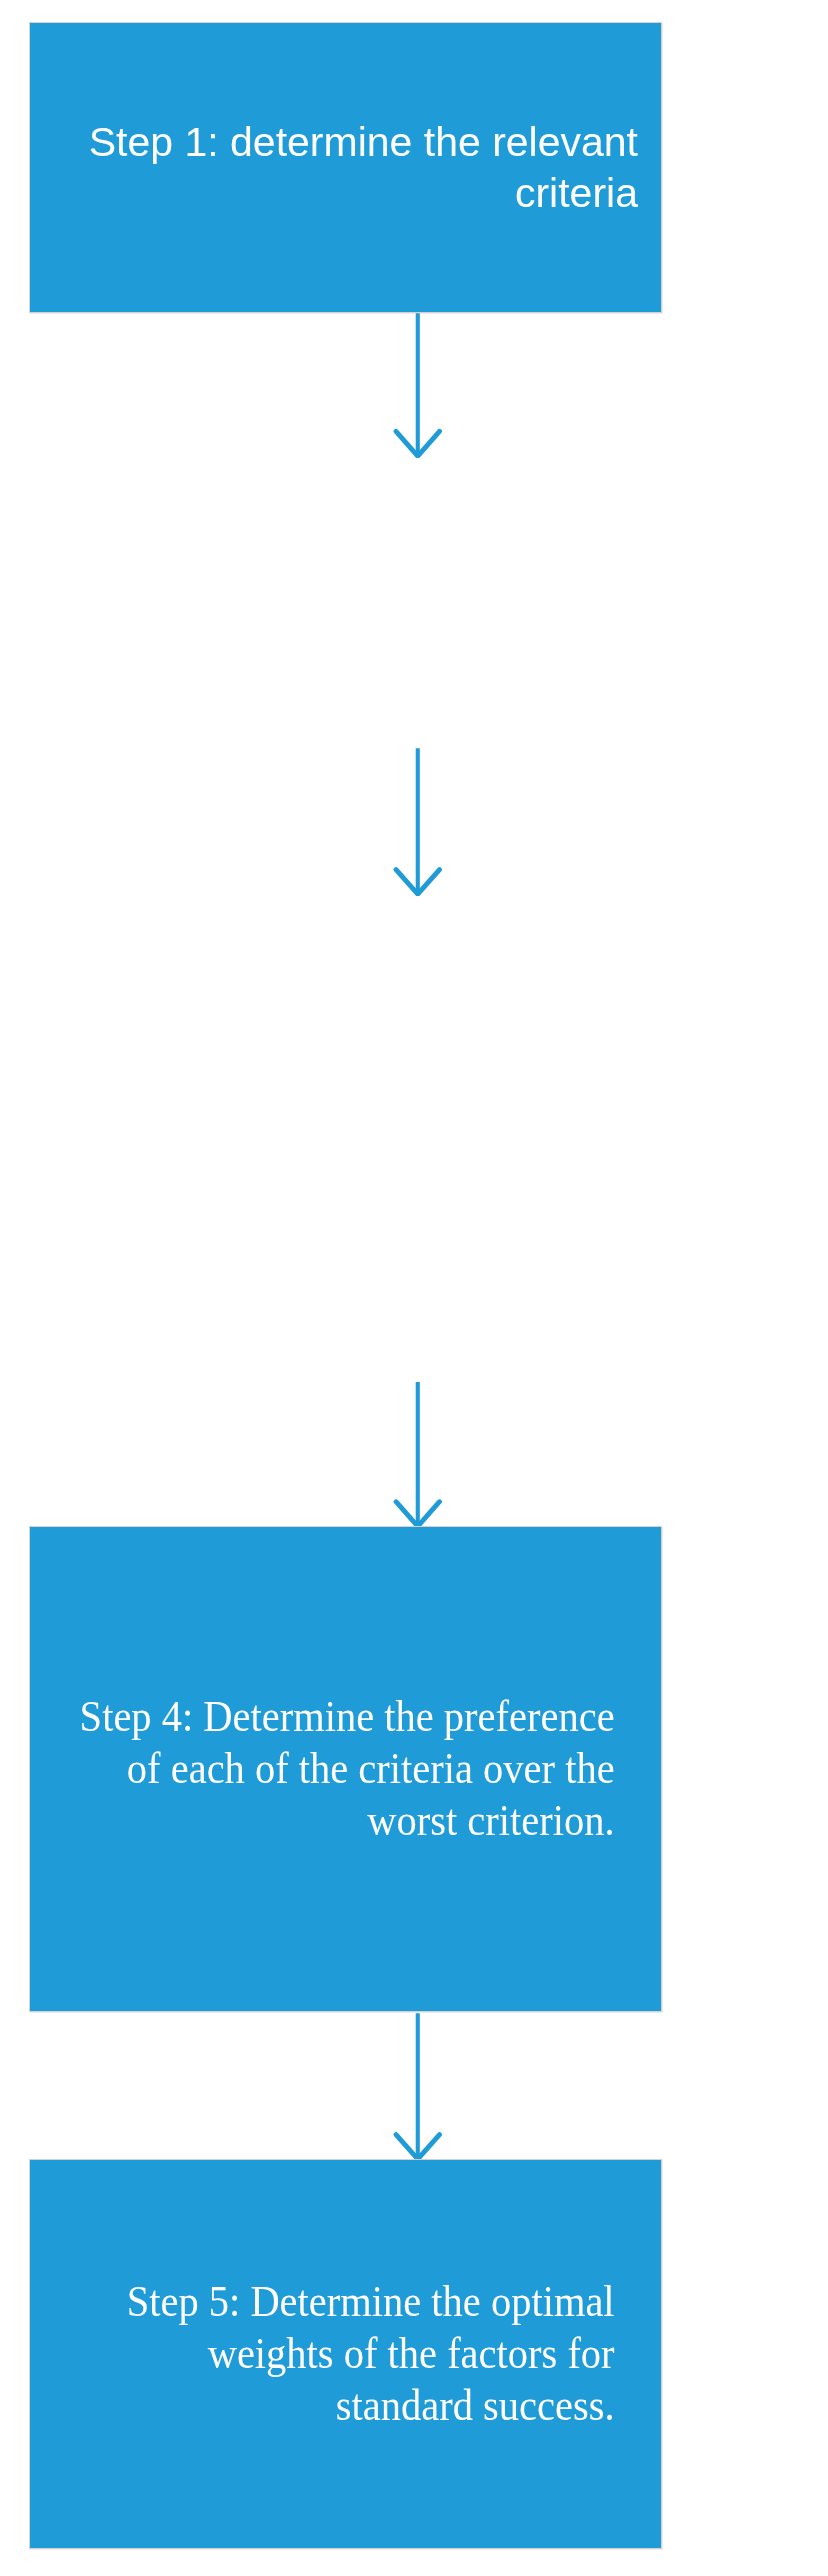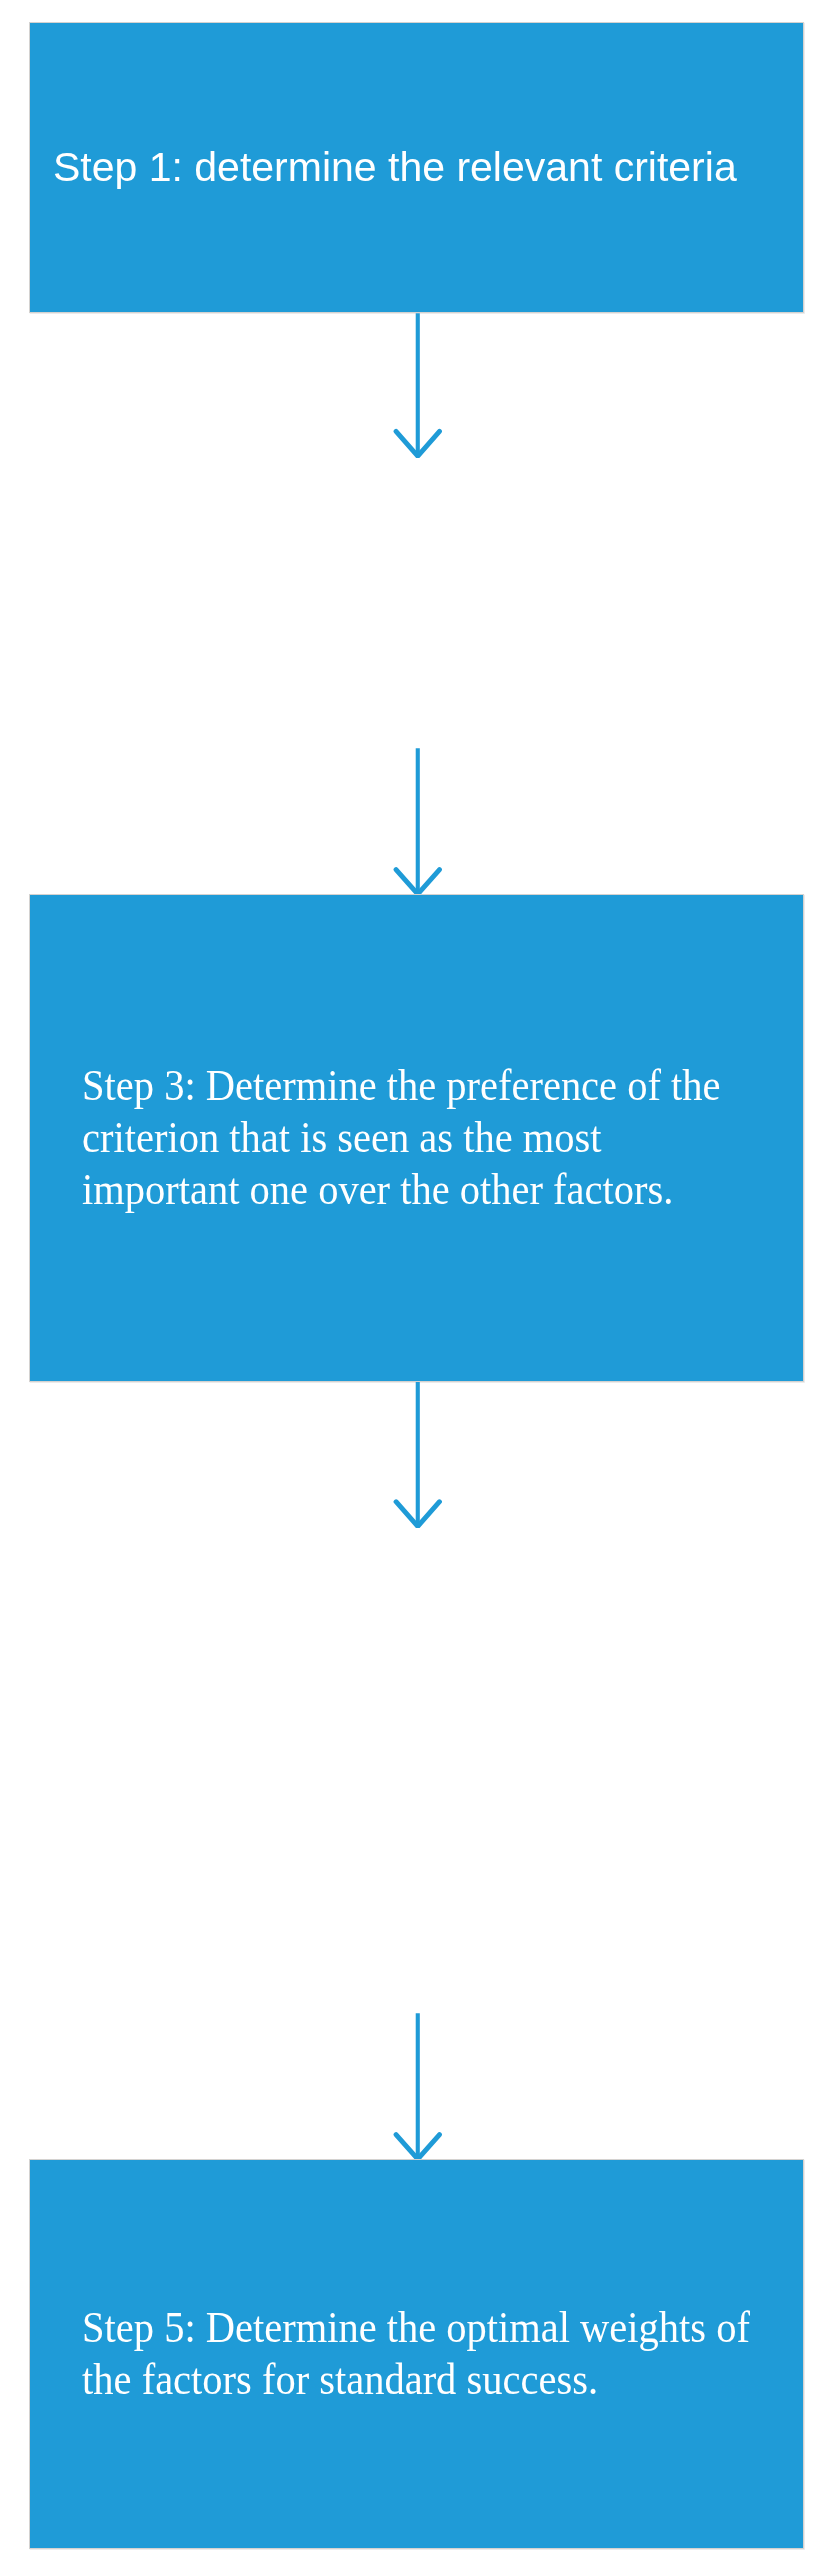--- a/index.html
+++ b/index.html
@@ -19,28 +19,28 @@
     position: absolute;
     left: 0;
     top: 0;
     width: 828px;
     height: 2576px;
   }
 
   .step-box {
     position: absolute;
     left: 29px;
-    width: 775px;
+    width: 633px;
     background: #1F9BD7;
     border: 0.8px solid #d4d2d0;
     box-sizing: border-box;
     display: flex;
     align-items: center;
     justify-content: center;
-    text-align: left;
+    text-align: right;
     color: #ffffff;
     box-shadow: 0.8px 0.8px 0 rgba(0,0,0,0.10);
   }
 
   .step-text {
     display: block;
     width: 100%;
     padding: 0 23px;
     box-sizing: border-box;
     white-space: pre-wrap;
@@ -126,31 +126,31 @@
   </div>
 
 
   <div class="connector" id="arrow-2-3">
     <svg width="82" height="148" viewBox="0 0 100 180" xmlns="http://www.w3.org/2000/svg">
       <line x1="48.5" y1="0" x2="48.5" y2="178" stroke="#1F9BD7" stroke-width="5"></line>
       <path d="M 22 148 L 48.5 178 L 75 148" fill="none" stroke="#1F9BD7" stroke-width="6" stroke-linecap="round" stroke-linejoin="round"></path>
     </svg>
   </div>
 
-  <div class="step-box" id="box-3">
-    <span class="step-text">Step 3: Determine the preference of the criterion that is seen as the most important one over the other factors.</span>
-  </div>
 
   <div class="connector" id="arrow-3-4">
     <svg width="82" height="146" viewBox="0 0 100 178" xmlns="http://www.w3.org/2000/svg">
       <line x1="48.5" y1="0" x2="48.5" y2="176" stroke="#1F9BD7" stroke-width="5"></line>
       <path d="M 22 146 L 48.5 176 L 75 146" fill="none" stroke="#1F9BD7" stroke-width="6" stroke-linecap="round" stroke-linejoin="round"></path>
     </svg>
   </div>
 
+  <div class="step-box" id="box-4">
+    <span class="step-text">Step 4: Determine the preference of each of the criteria over the worst criterion.</span>
+  </div>
 
   <div class="connector" id="arrow-4-5">
     <svg width="82" height="148" viewBox="0 0 100 180" xmlns="http://www.w3.org/2000/svg">
       <line x1="48.5" y1="0" x2="48.5" y2="178" stroke="#1F9BD7" stroke-width="5"></line>
       <path d="M 22 148 L 48.5 178 L 75 148" fill="none" stroke="#1F9BD7" stroke-width="6" stroke-linecap="round" stroke-linejoin="round"></path>
     </svg>
   </div>
 
   <div class="step-box" id="box-5">
     <span class="step-text">Step 5: Determine the optimal weights of the factors for standard success.</span>

